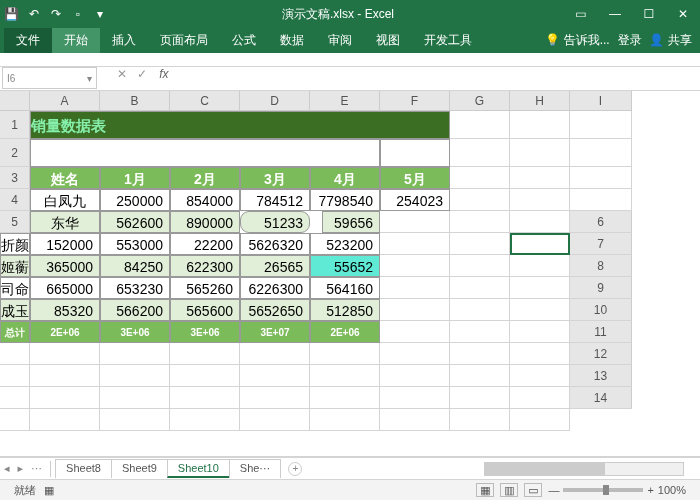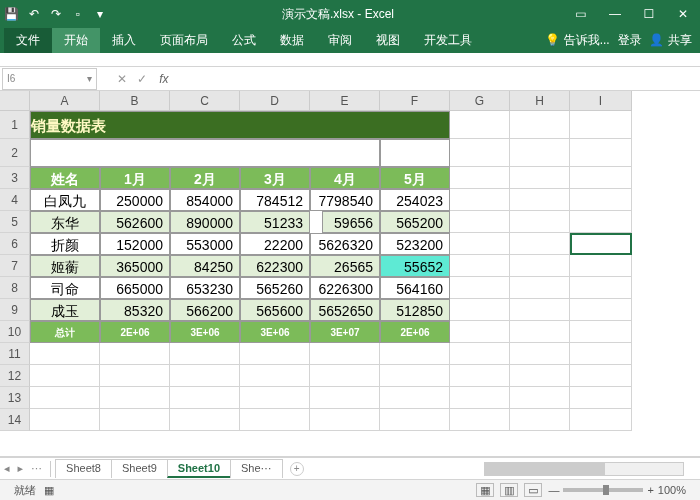--- a/index.html
+++ b/index.html
@@ -9,44 +9,44 @@
 .tb-icon{width:16px;height:16px;display:flex;align-items:center;justify-content:center;font-size:12px;cursor:pointer}
 .tb-center{flex:1;text-align:center;font-size:12px}
 .tb-right{display:flex;gap:8px;align-items:center}
 .wbtn{width:26px;height:20px;display:flex;align-items:center;justify-content:center;cursor:pointer}
 .ribbon{height:25px;background:#217346;display:flex;align-items:center;color:#fff;padding-left:4px}
 .rtab{padding:0 12px;height:25px;display:flex;align-items:center;cursor:pointer;font-size:12px}
 .rtab.active{background:#439467}
 .rtab.file{background:#185c37}
 .ribbon-right{margin-left:auto;display:flex;align-items:center;gap:8px;padding-right:8px}
 .ribbon-space{height:14px;background:#fff;border-bottom:1px solid #d4d4d4}
-.namebar{height:24px;background:#fff;display:flex;align-items:center;border-bottom:1px solid #d4d4d4}
+.namebar{height:24px;background:#fff;display:flex;align-items:flex-start;border-bottom:1px solid #d4d4d4}
 .namebox{width:95px;height:22px;border:1px solid #ccc;margin-left:2px;padding:0 4px;display:flex;align-items:center;justify-content:space-between}
 .namebox span{color:#888;font-size:10px}
 .fxicons{display:flex;gap:10px;margin-left:20px;color:#999;font-size:12px}
 .fx{font-style:italic;color:#666;margin-left:12px}
 .gridarea{position:relative;height:366px;overflow:hidden;border-bottom:1px solid #d4d4d4}
 .grid{display:grid;grid-template-columns:30px 70px 70px 70px 70px 70px 70px 60px 60px 62px;font-size:12px}
 .colhdr{background:#e6e6e6;border-right:1px solid #ccc;border-bottom:1px solid #ccc;text-align:center;height:20px;line-height:20px;color:#555}
 .rowhdr{background:#e6e6e6;border-right:1px solid #ccc;border-bottom:1px solid #d4d4d4;text-align:center;height:22px;line-height:22px;color:#555}
 .cell{border-right:1px solid #d4d4d4;border-bottom:1px solid #d4d4d4;height:22px;line-height:22px;text-align:center}
-.title-cell{grid-column:2/span 6;background:#3b6e22;color:#fef9c3;font-weight:bold;font-size:15px;height:28px;line-height:28px;border:1px solid #999}
+.title-cell{grid-column:2/span 6;background:#3b6e22;color:#86efac;font-weight:bold;font-size:15px;height:28px;line-height:28px;border:1px solid #999}
 .r1{height:28px;line-height:28px}
 .blank-title{grid-column:2/span 5;border:1px solid #999;height:28px}
 .blank-last{border:1px solid #999;height:28px}
 .hdr{background:#7cbb59;color:#fff;font-weight:bold;border:1px solid #999;font-size:14px}
 .data{border:1px solid #999;text-align:right;padding-right:6px;font-size:14px}
 .name{border:1px solid #999;font-size:14px}
 .total{background:#7cbb59;color:#fff;font-weight:bold;border:1px solid #999;font-size:10px}
 .selcell{border:2px solid #217346!important}
 .sheettabs{height:22px;display:flex;align-items:center;background:#fff;border-top:1px solid #d4d4d4;font-size:11px}
 .navb{padding:0 4px;color:#888;cursor:pointer}
 .vline{border-left:1px solid #ccc;height:16px;margin:0 4px}
 .stab{padding:2px 10px;border:1px solid #ccc;border-bottom:none;cursor:pointer;background:#fff;color:#555;margin-right:-1px}
-.stab.active{color:#217346;border-bottom:2px solid #217346;font-weight:bold}
+.stab.active{color:#217346;border-bottom:2px solid #217346;font-weight:normal}
 .plus{margin-left:8px;color:#888;border:1px solid #ccc;border-radius:50%;width:14px;height:14px;display:flex;align-items:center;justify-content:center;cursor:pointer;font-size:10px}
 .shscroll{margin-left:auto;width:200px;height:14px;background:#f0f0f0;border:1px solid #ccc;position:relative;margin-right:16px}
 .shthumb{position:absolute;left:0;top:0;width:120px;height:12px;background:#ccc}
 .statusbar{height:21px;background:#f3f3f3;display:flex;align-items:center;font-size:11px;color:#555;padding:0 14px;border-top:1px solid #d4d4d4}
 .st-right{margin-left:auto;display:flex;align-items:center;gap:6px}
 .vbtn{width:18px;height:14px;border:1px solid #bbb;cursor:pointer;display:flex;align-items:center;justify-content:center}
 .zoom{display:flex;align-items:center;gap:4px}
 .zslider{width:80px;height:4px;background:#bbb;position:relative}
 .zthumb{position:absolute;left:50%;top:-3px;width:6px;height:10px;background:#888}
 </style>
@@ -141,23 +141,22 @@
       <div class="cell data">784512</div>
       <div class="cell data">7798540</div>
       <div class="cell data">254023</div>
       <div class="cell"></div>
       <div class="cell"></div>
       <div class="cell"></div>
       <div class="rowhdr">5</div>
       <div class="cell name" style="background: rgb(226, 239, 216);">东华</div>
       <div class="cell data" style="background: rgb(226, 239, 216);">562600</div>
       <div class="cell data" style="background: rgb(226, 239, 216);">890000</div>
-      <div class="cell data" style="background: rgb(226, 239, 216);">51233</div>
+      <div class="cell data" style="background: rgb(226, 239, 216); border-radius: 9px;">51233</div>
       <div class="cell data" style="background: rgb(226, 239, 216); margin-left: 12px;">59656</div>
-      <div class="cell data" style="background: rgb(226, 239, 216);">565200</div>
       <div class="cell"></div>
       <div class="cell"></div>
       <div class="cell"></div>
       <div class="rowhdr">6</div>
       <div class="cell name">折颜</div>
       <div class="cell data">152000</div>
       <div class="cell data">553000</div>
       <div class="cell data">22200</div>
       <div class="cell data">5626320</div>
       <div class="cell data">523200</div>

